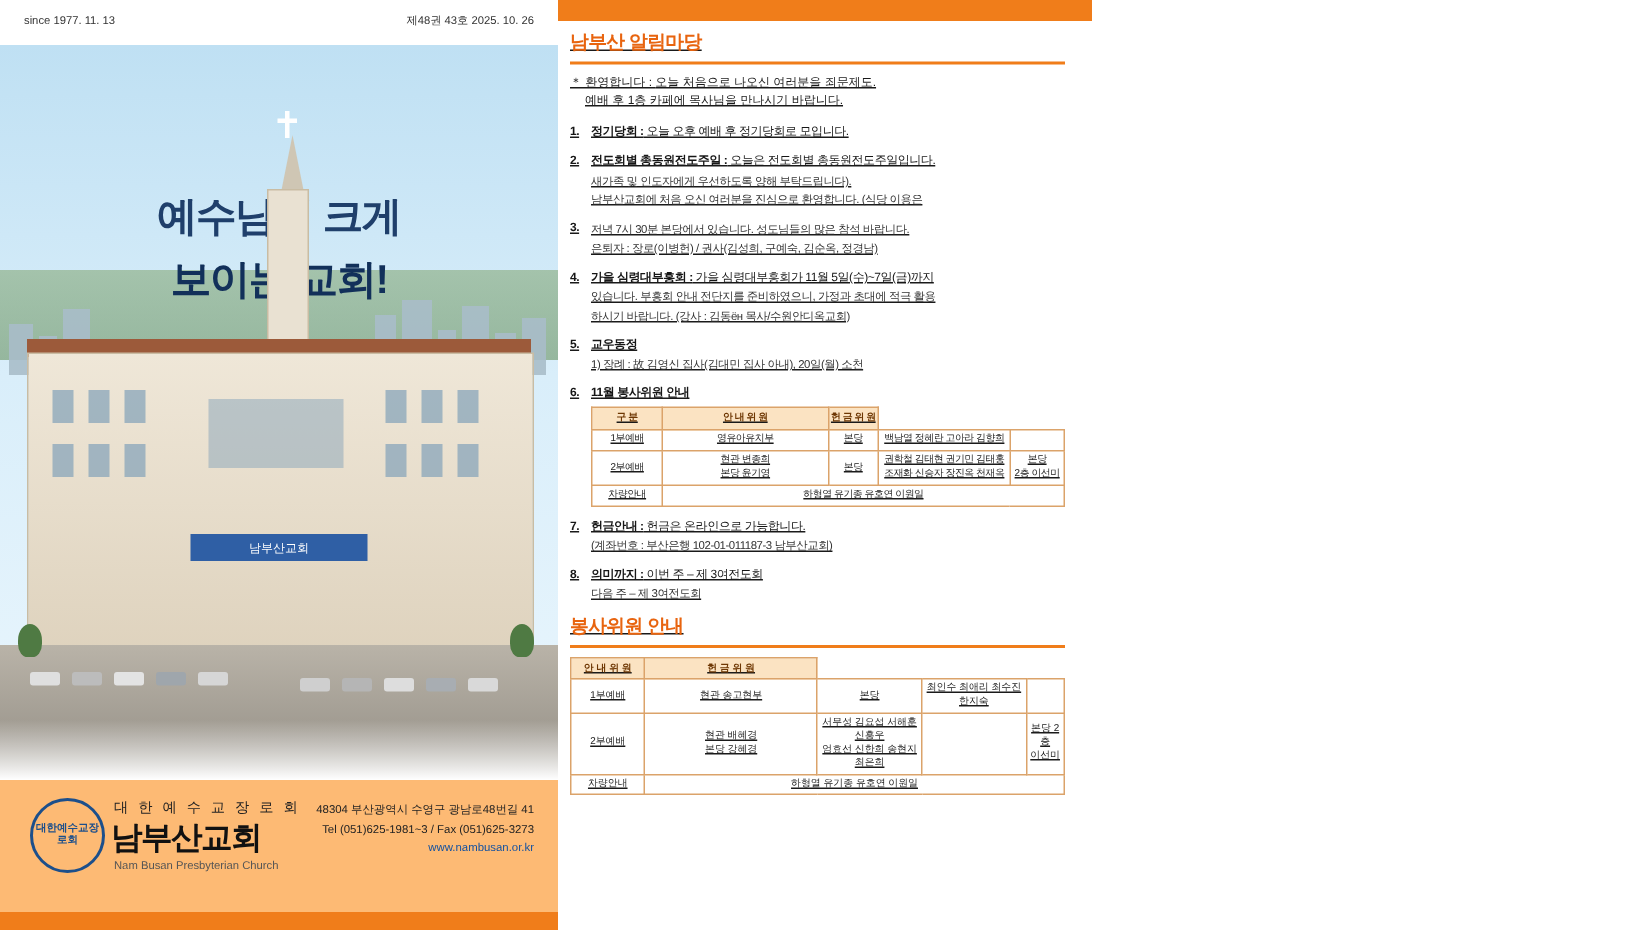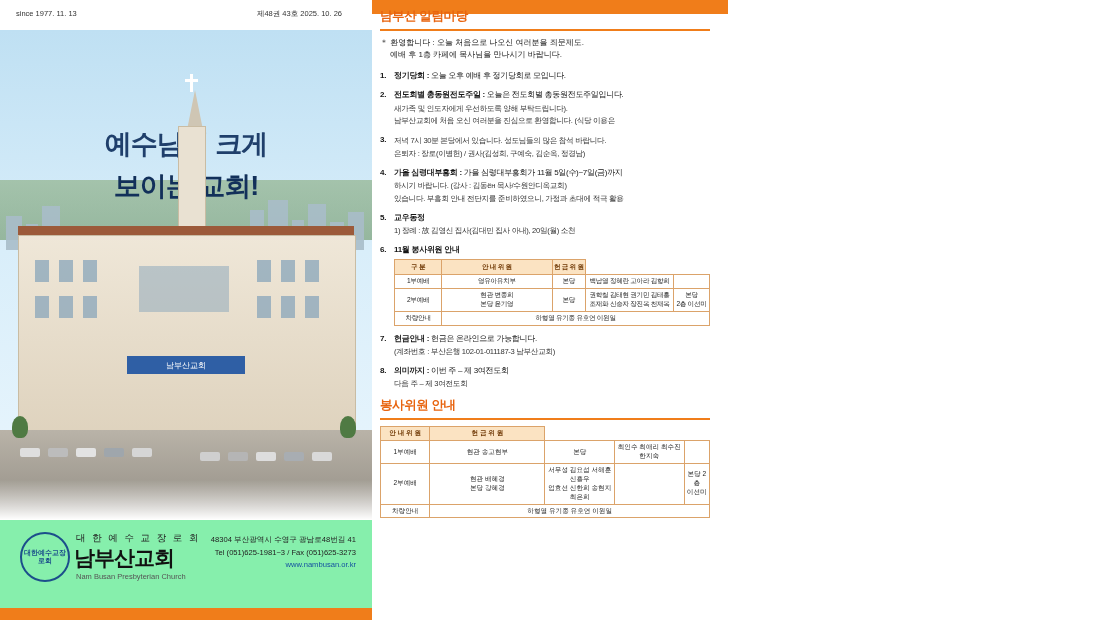--- a/index.html
+++ b/index.html
@@ -8,21 +8,21 @@
     font-family:"Liberation Sans", sans-serif;
     color:#1a1a1a;overflow:hidden;position:relative;
   }
   .page{position:absolute;inset:0;}
 
   
   .topbar{position:absolute;left:0;top:0;width:1100px;height:14px;background:#f07d1a;}
   .topbar .white-notch{position:absolute;right:0;top:0;width:372px;height:14px;background:#ffffff;}
 
   
-  .col{position:absolute;top:8px;}
+  .col{position:absolute;top:20px;text-decoration:underline;}
   .col-left{left:22px;width:338px;}
   .col-mid{left:380px;width:330px;}
   .col-right{left:728px;top:0;width:372px;height:620px;background:#fff;}
 
   .sec-title{color:#e8640f;font-size:12.5px;font-weight:bold;letter-spacing:-0.4px;margin:0 0 4px 0;}
   .orange-rule{height:2px;background:#f07d1a;margin:2px 0 6px 0;}
 
   
   .sermon-title{text-align:center;font-size:13px;font-weight:bold;color:#111;margin:6px 0 2px;letter-spacing:-0.5px;}
   .sermon-ref{text-align:center;font-size:8px;color:#333;margin-bottom:2px;}
@@ -49,21 +49,21 @@
   .star-note .ind{display:block;padding-left:10px;}
 
   
   .tbl-comm{border-collapse:collapse;width:100%;font-size:6.6px;margin-top:3px;}
   .tbl-comm th{background:#fbe3c2;border:1px solid #dba36a;color:#6e3703;font-weight:bold;padding:2px 1px;text-align:center;}
   .tbl-comm td{border:1px solid #dba36a;padding:2px 2px;text-align:center;color:#222;line-height:1.35;}
 
   
   .rt-head{position:absolute;left:0;top:0;width:372px;height:30px;background:#ffffff;}
   .rt-since{position:absolute;left:16px;top:9px;font-size:7.5px;color:#333;}
-  .rt-issue{position:absolute;right:30px;top:9px;font-size:7.5px;color:#333;}
+  .rt-issue{position:absolute;right:16px;top:9px;font-size:7.5px;color:#333;}
   .rt-photo{position:absolute;left:0;top:30px;width:372px;height:490px;overflow:hidden;background:#8fc4e8;}
   .sky{position:absolute;inset:0;background:linear-gradient(#bfe0f3 0%,#d9eefa 45%,#eaf6fd 100%);}
   .hill{position:absolute;left:0;top:150px;width:372px;height:60px;background:linear-gradient(#7fa36d,#5f8a53);opacity:.55;}
   .cityband{position:absolute;left:0;top:168px;width:372px;height:52px;}
   .bldg{position:absolute;bottom:0;background:#a9bcc9;opacity:.9;}
   .church{position:absolute;left:18px;top:205px;width:336px;height:205px;background:linear-gradient(#efe7d8,#ded2bd);border:1px solid #c9bca3;}
   .church-roof{position:absolute;left:18px;top:196px;width:336px;height:12px;background:#9c5a3a;}
   .steeple{position:absolute;left:178px;top:96px;width:26px;height:112px;background:#e9e1d2;border:1px solid #c9bca3;}
   .spire{position:absolute;left:187px;top:60px;width:0;height:0;border-left:8px solid transparent;border-right:8px solid transparent;border-bottom:40px solid #cfc6b4;}
   .cross{position:absolute;left:189.5px;top:44px;width:3px;height:18px;background:#fff;}
@@ -71,21 +71,21 @@
   .win{position:absolute;background:#8fa9bb;opacity:.8;}
   .road{position:absolute;left:0;top:400px;width:372px;height:90px;background:linear-gradient(#b9b3a8,#918c83);}
   .car{position:absolute;height:9px;width:20px;border-radius:2px;background:#e7e7e7;}
   .tree{position:absolute;width:16px;height:22px;border-radius:50% 50% 40% 40%;background:#4f7a43;}
   .photo-title{position:absolute;left:0;top:96px;width:372px;text-align:center;color:#1f3f6b;font-weight:bold;letter-spacing:-1px;}
   .photo-title .l1{font-size:27px;display:block;}
   .photo-title .l2{font-size:27px;display:block;margin-top:6px;}
   .photo-title .em{color:#12305a;}
   .photo-fade{position:absolute;left:0;bottom:0;width:372px;height:40px;background:linear-gradient(rgba(255,255,255,0),#ffffff);}
 
-  .rt-foot{position:absolute;left:0;top:520px;width:372px;height:100px;background:#86efac;}
+  .rt-foot{position:absolute;left:0;top:520px;width:372px;height:100px;background:#fdba74;}
   .logo-seal{position:absolute;left:20px;top:12px;width:46px;height:46px;border-radius:50%;border:2px solid #1c4f8b;
     display:flex;align-items:center;justify-content:center;color:#1c4f8b;font-size:7px;font-weight:bold;text-align:center;line-height:1.1;}
   .ch-kr-small{position:absolute;left:76px;top:12px;font-size:9.5px;color:#222;letter-spacing:2px;}
   .ch-kr-big{position:absolute;left:74px;top:24px;font-size:21px;font-weight:bold;color:#111;letter-spacing:-1px;}
   .ch-en{position:absolute;left:76px;top:52px;font-size:7.5px;color:#555;}
   .addr{position:absolute;right:16px;top:14px;text-align:right;font-size:7.6px;color:#222;line-height:1.65;}
   .addr .url{color:#1552a0;}
   .rt-bottombar{position:absolute;left:0;bottom:0;width:372px;height:12px;background:#f07d1a;}
 
   .side-note{position:absolute;left:22px;top:488px;font-size:6.6px;color:#b03a0c;}
@@ -198,22 +198,22 @@
           <div class="mid-num">3.</div>
           <div class="mid-body">
             <div class="mid-sub">저녁 7시 30분 본당에서 있습니다. 성도님들의 많은 참석 바랍니다.</div>
             <div class="mid-sub">은퇴자 : 장로(이병헌) / 권사(김성희, 구예숙, 김순옥, 정경남)</div>
           </div>
         </div>
         <div class="mid-item">
           <div class="mid-num">4.</div>
           <div class="mid-body">
             <div><span class="lead">가을 심령대부흥회 :</span> 가을 심령대부흥회가 11월 5일(수)~7일(금)까지</div>
+            <div class="mid-sub">있습니다. 부흥회 안내 전단지를 준비하였으니, 가정과 초대에 적극 활용</div>
             <div class="mid-sub">하시기 바랍니다. (강사 : 김동ён 목사/수원안디옥교회)</div>
-            <div class="mid-sub">있습니다. 부흥회 안내 전단지를 준비하였으니, 가정과 초대에 적극 활용</div>
           </div>
         </div>
         <div class="mid-item">
           <div class="mid-num">5.</div>
           <div class="mid-body">
             <div><span class="lead">교우동정</span> </div>
             <div class="mid-sub">1) 장례 : 故 김영신 집사(김대민 집사 아내), 20일(월) 소천</div>
           </div>
         </div>
         <div class="mid-item">

